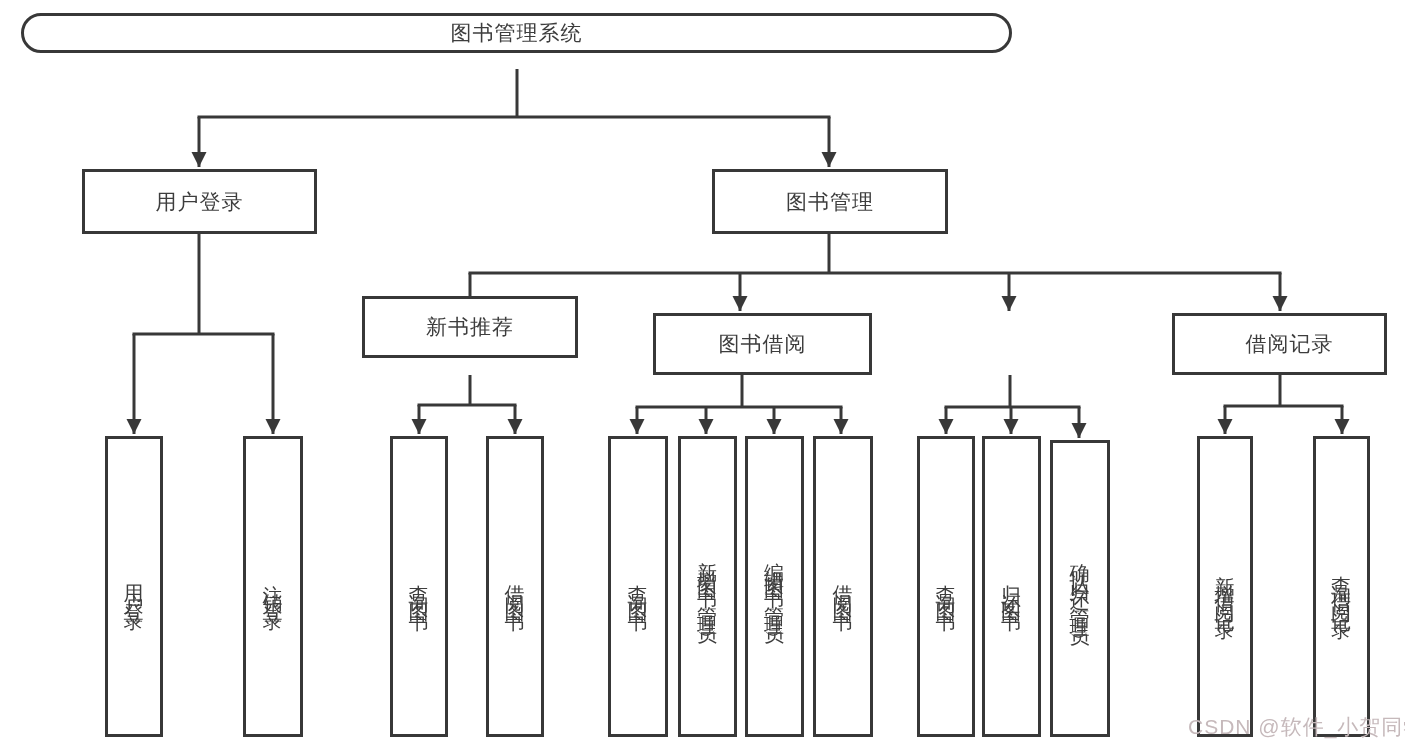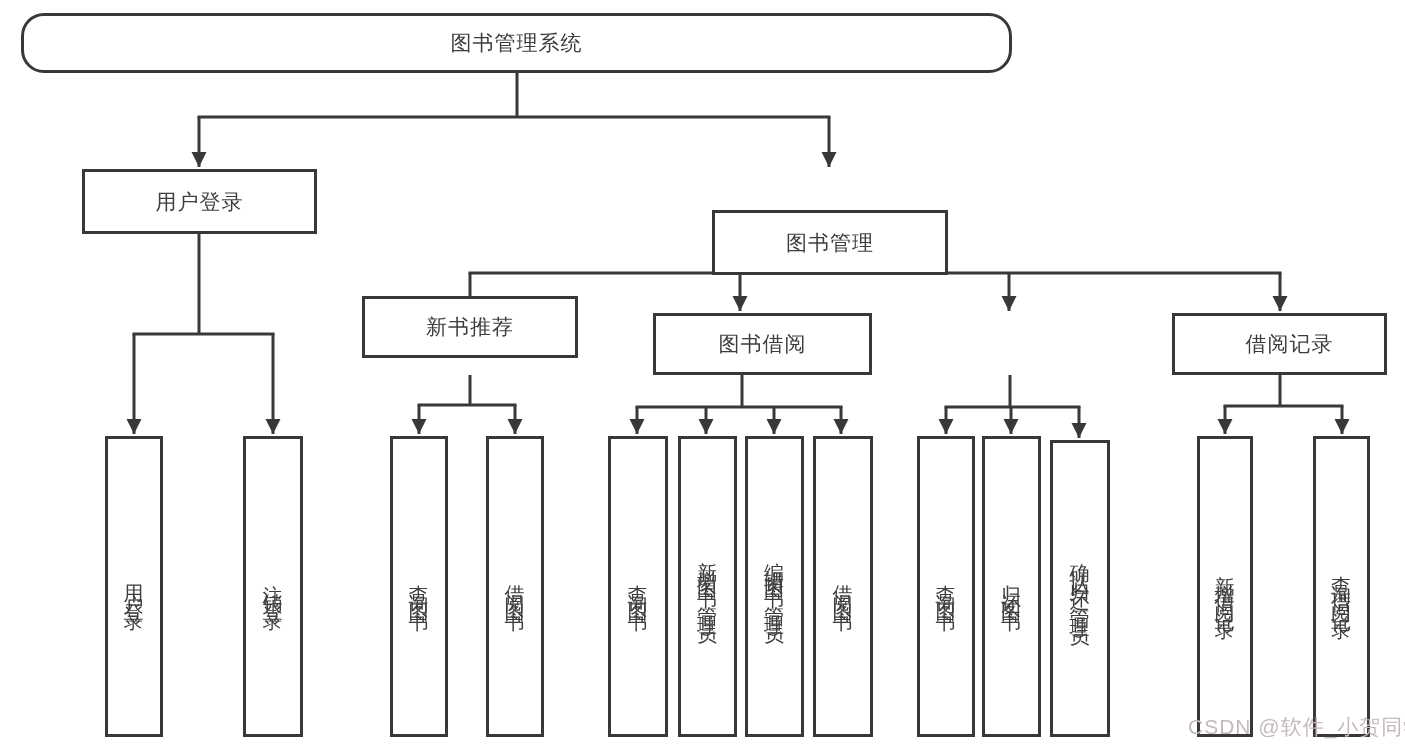--- a/index.html
+++ b/index.html
@@ -95,24 +95,24 @@
       <path d="M1011,407 V434" marker-end="url(#arrow)"></path>
       <path d="M1079,407 V438" marker-end="url(#arrow)"></path>
 
       <path d="M1280,375 V406"></path>
       <path d="M1223.5,406 H1343.5"></path>
       <path d="M1225,406 V434" marker-end="url(#arrow)"></path>
       <path d="M1342,406 V434" marker-end="url(#arrow)"></path>
     </g>
   </svg>
 
-  <div class="node h" style="left:21px; top:13px; width:991px; height:60px;border-radius:23px;">图书管理系统</div>
+  <div class="node h" style="left:21px; top:13px; width:991px; height:40px;border-radius:23px;">图书管理系统</div>
 
   <div class="node h" style="left:82px; top:169px; width:235px; height:65px;">用户登录</div>
-  <div class="node h" style="left:712px; top:169px; width:236px; height:65px;margin-top:41px;">图书管理</div>
+  <div class="node h" style="left:712px; top:169px; width:236px; height:65px;">图书管理</div>
 
   <div class="node h" style="left:362px; top:296px; width:216px; height:62px;">新书推荐</div>
   <div class="node h" style="left:653px; top:313px; width:219px; height:62px;">图书借阅</div>
   <div class="node h" style="left:1172px; top:313px; width:215px; height:62px;padding-left:20px;">借阅记录</div>
 
   <div class="node v" style="left:105px; top:436px; width:58px; height:301px;">用户登录</div>
   <div class="node v" style="left:243px; top:436px; width:60px; height:301px;">注销登录</div>
 
   <div class="node v" style="left:390px; top:436px; width:58px; height:301px;">查询图书</div>
   <div class="node v" style="left:486px; top:436px; width:58px; height:301px;">借阅图书</div>

